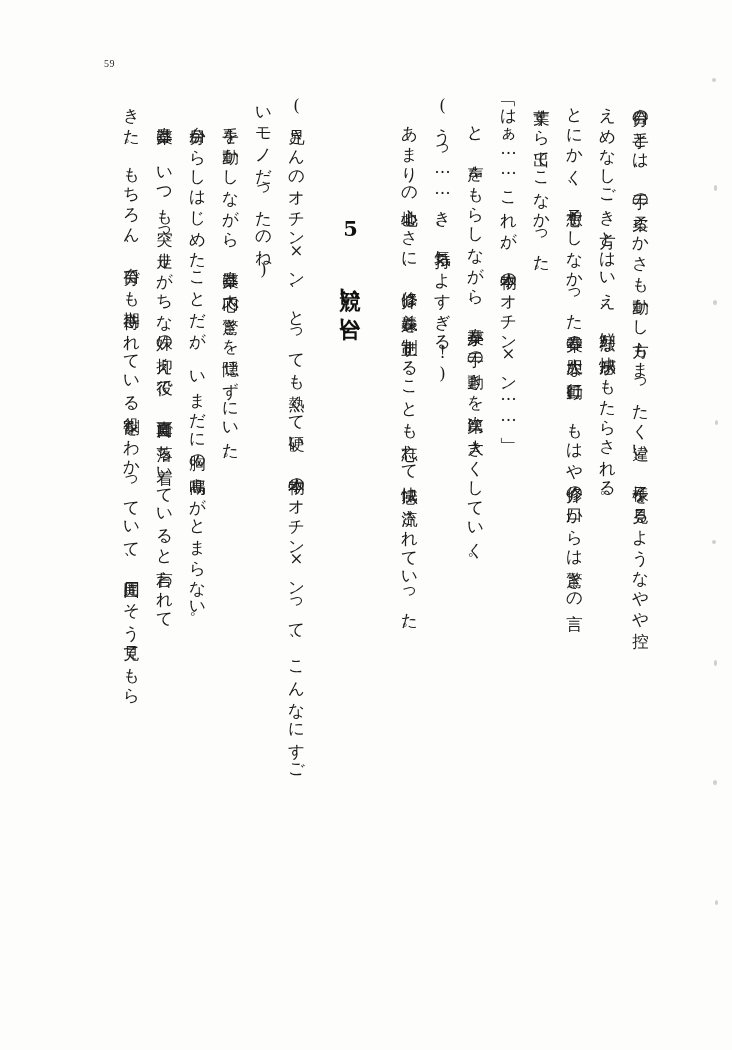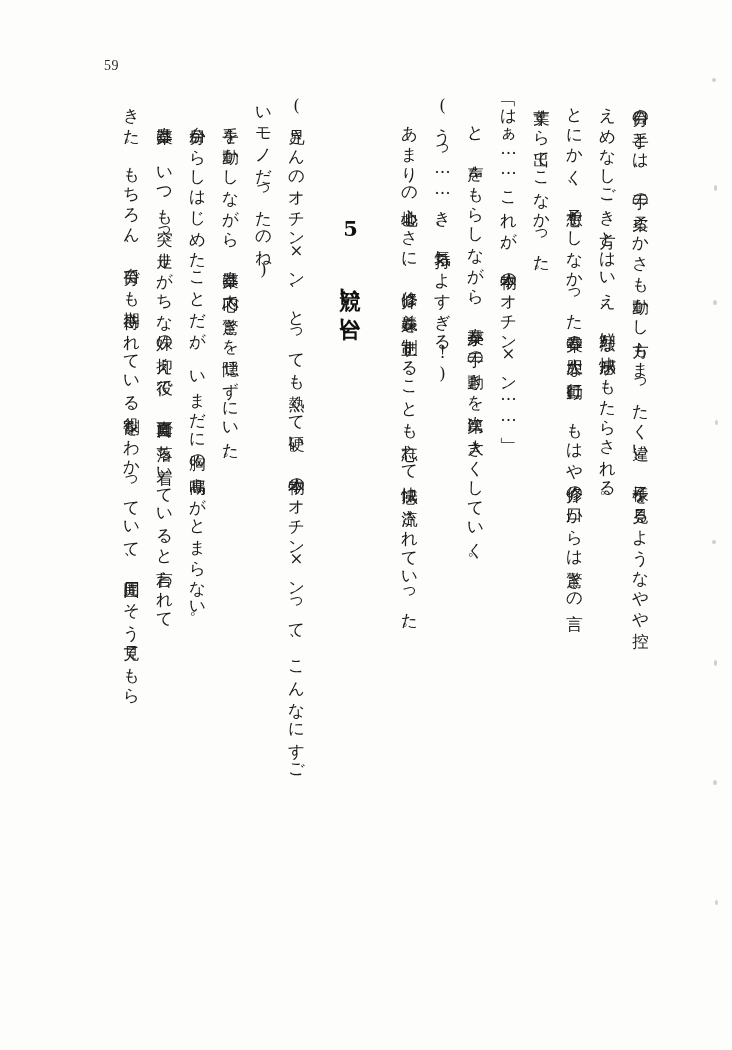--- a/index.html
+++ b/index.html
@@ -14,21 +14,21 @@
     position: relative;
     width: 732px;
     height: 1050px;
     background: #fdfdfc;
     overflow: hidden;
   }
   .page-number {
     position: absolute;
     top: 58px;
     left: 104px;
-    font-size: 14px;
+    font-size: 10px;
     color: #2a2a2a;
     letter-spacing: 0.5px;
   }
   
   .body-text {
     position: absolute;
     top: 96px;
     right: 84px;
     height: 860px;
     width: 560px;

